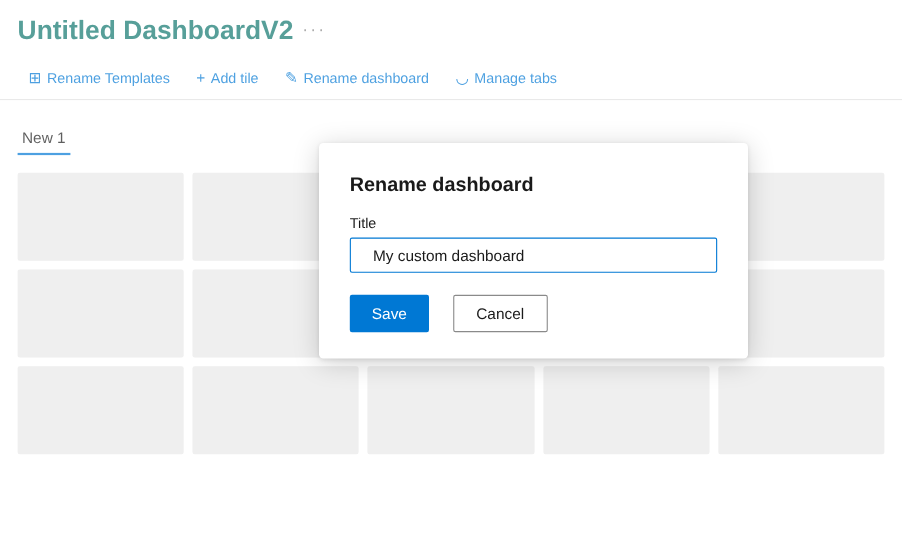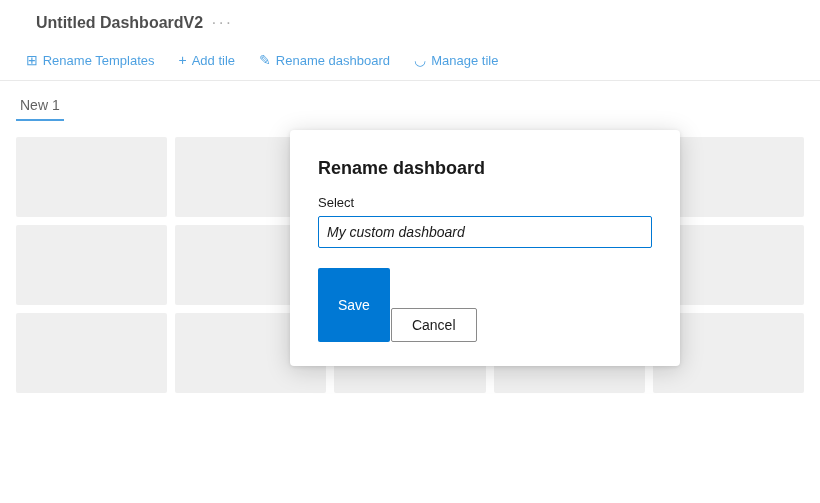--- a/index.html
+++ b/index.html
@@ -13,24 +13,23 @@
     }
 
     
     .header {
       padding: 14px 16px 8px 16px;
       display: flex;
       align-items: center;
       gap: 8px;
     }
     .header-title {
-      font-size: 16px;
+      font-size: 24px;
       font-weight: 600;
-      color: #000000;
-      margin-left: 20px;
+      color: #0f766e;
     }
     .header-ellipsis {
       color: #888;
       font-size: 16px;
       letter-spacing: 2px;
       cursor: pointer;
     }
 
     
     .toolbar {
@@ -61,20 +60,21 @@
       padding: 10px 16px 0 16px;
     }
     .tab {
       display: inline-block;
       padding: 6px 4px;
       font-size: 14px;
       color: #1a1a1a;
       cursor: pointer;
       border-bottom: 2px solid #0078d4;
       font-weight: 400;
+      margin-top: 10px;
     }
 
     
     .grid-area {
       display: grid;
       grid-template-columns: repeat(5, 1fr);
       grid-template-rows: repeat(3, 80px);
       gap: 8px;
       padding: 16px;
       background: #fff;
@@ -112,51 +112,49 @@
     }
     .modal-label {
       font-size: 13px;
       color: #1a1a1a;
       margin-bottom: 6px;
     }
     .modal-input {
       width: 100%;
       border: 1px solid #0078d4;
       border-radius: 2px;
-      padding: 7px 8px;
+      padding: 7px 20px;
       font-size: 14px;
       color: #1a1a1a;
       outline: none;
       margin-bottom: 20px;
-      font-style: italic;
     }
     .modal-buttons {
       display: flex;
-      gap: 1px;
+      gap: 22px;
     }
     .btn-save {
       background: #0078d4;
       color: #fff;
       border: none;
       border-radius: 2px;
       padding: 8px 20px;
       font-size: 14px;
       cursor: pointer;
       font-family: inherit;
     }
     .btn-cancel {
       background: #fff;
       color: #1a1a1a;
       border: 1px solid #8a8a8a;
       border-radius: 2px;
       padding: 8px 20px;
       font-size: 14px;
       cursor: pointer;
       font-family: inherit;
-      margin-top: 40px;
     }
   </style>
 </head>
 <body>
 
 <div class="header">
   <span class="header-title">Untitled DashboardV2</span>
   <span class="header-ellipsis">···</span>
 </div>
 
@@ -168,21 +166,21 @@
   <div class="toolbar-item">
     <span class="toolbar-icon">+</span>
     <span>Add tile</span>
   </div>
   <div class="toolbar-item">
     <span class="toolbar-icon">✎</span>
     <span>Rename dashboard</span>
   </div>
   <div class="toolbar-item">
     <span class="toolbar-icon">◡</span>
-    <span>Manage tile</span>
+    <span>Manage tabs</span>
   </div>
 </div>
 
 <div class="tab-area">
   <div class="tab">New 1</div>
 </div>
 
 <div class="grid-area">
   <div class="grid-cell"></div>
   <div class="grid-cell"></div>
@@ -198,19 +196,19 @@
   <div class="grid-cell"></div>
   <div class="grid-cell"></div>
   <div class="grid-cell"></div>
   <div class="grid-cell"></div>
 </div>
 
 <div class="overlay"></div>
 
 <div class="modal">
   <div class="modal-title">Rename dashboard</div>
-  <div class="modal-label">Select</div>
+  <div class="modal-label">Title</div>
   <input class="modal-input" type="text" value="My custom dashboard" style="">
   <div class="modal-buttons">
     <button class="btn-save">Save</button>
     <button class="btn-cancel">Cancel</button>
   </div>
 </div>
 
 </body></html>

